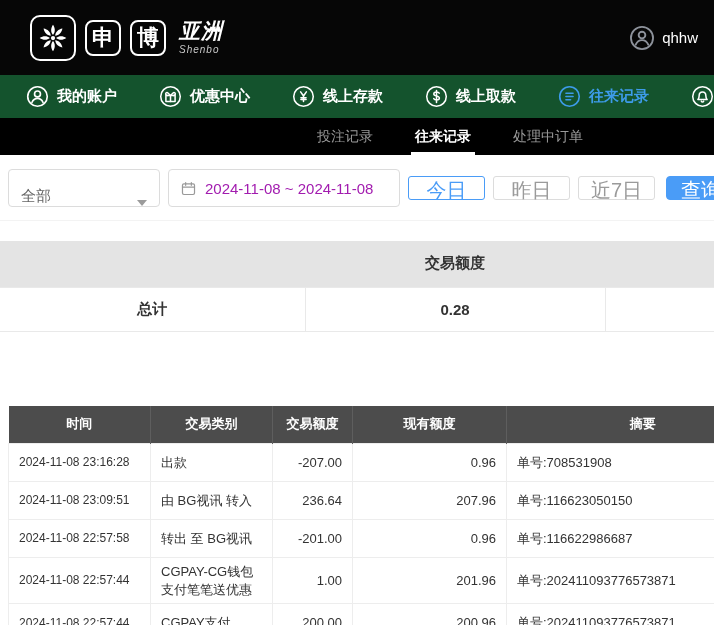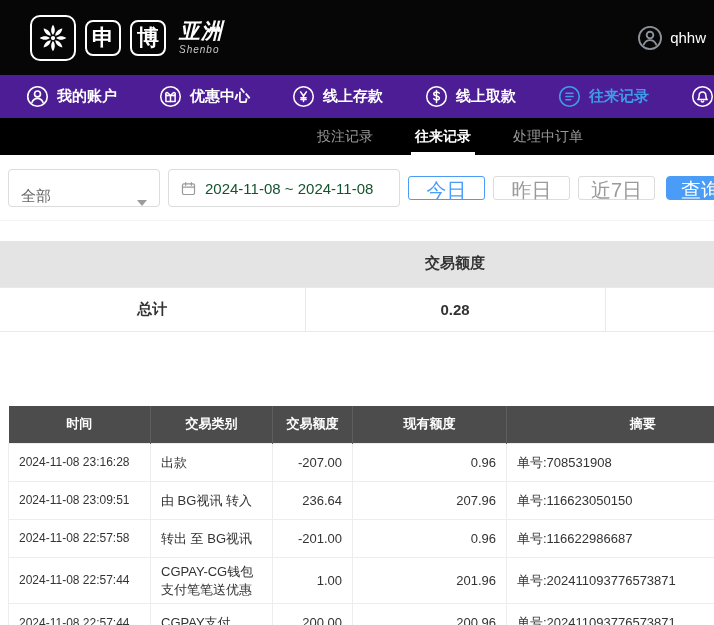--- a/index.html
+++ b/index.html
@@ -8,43 +8,43 @@
 
   
   .topbar{height:75px;background:#060606;display:flex;align-items:center;padding-left:30px;position:relative;}
   .logo{display:flex;align-items:center;gap:9px;cursor:pointer;}
   .logo-box{width:46px;height:46px;border:2px solid #fff;border-radius:10px;display:flex;align-items:center;justify-content:center;color:#fff;}
   .logo-box svg{width:34px;height:34px;display:block;}
   .char-box{width:36px;height:36px;border:2px solid #fff;border-radius:8px;display:flex;align-items:center;justify-content:center;color:#fff;font-size:22px;font-weight:bold;}
   .brand-region{display:flex;flex-direction:column;line-height:1;margin-left:4px;font-style:italic;}
   .brand-region .cn{color:#fff;font-size:21px;font-weight:bold;letter-spacing:1px;}
   .brand-region .en{color:#c9c9c9;font-size:10px;margin-top:4px;letter-spacing:1px;}
-  .user{position:absolute;right:8px;top:0;height:100%;display:flex;align-items:center;gap:7px;cursor:pointer;justify-content:center;}
+  .user{position:absolute;right:16px;top:0;height:100%;display:flex;align-items:center;gap:7px;cursor:pointer;justify-content:center;}
   .avatar{width:26px;height:26px;color:#8d929b;display:block;}
   .avatar svg{width:26px;height:26px;display:block;}
   .username{color:#fff;font-size:15px;white-space:nowrap;}
 
   
-  .nav{height:43px;background:#4c1d95;display:flex;align-items:center;padding-left:26px;gap:42px;}
+  .nav{height:43px;background:#14532d;display:flex;align-items:center;padding-left:26px;gap:42px;}
   .nav-item{display:flex;align-items:center;gap:8px;color:#fff;font-size:15px;font-weight:bold;cursor:pointer;white-space:nowrap;flex:none;}
   .nav-item.active{color:#3d9be9;}
   .nav-ico{width:23px;height:23px;display:block;flex:none;}
   .nav-ico svg{width:23px;height:23px;display:block;}
 
   
   .subnav{height:37px;background:#000;display:flex;align-items:stretch;justify-content:center;padding-left:186px;gap:14px;}
   .subnav-item{display:flex;align-items:center;padding:0 14px;color:#9a9a9a;font-size:14px;position:relative;cursor:pointer;white-space:nowrap;}
   .subnav-item.active{color:#fff;font-weight:bold;}
   .subnav-item.active::after{content:"";position:absolute;left:10px;right:10px;bottom:0;height:3px;background:#fff;}
 
   
   .filters{padding:14px 8px 13px;display:flex;gap:8px;align-items:center;background:#fff;border-bottom:1px solid #f3f3f3;}
   .select-box{width:152px;height:38px;border:1px solid #dcdcdc;border-radius:4px;display:flex;align-items:flex-end;justify-content:space-between;padding:0 12px;color:#666;font-size:15px;cursor:pointer;background:#fff;flex:none;}
   .caret{width:0;height:0;border-left:5px solid transparent;border-right:5px solid transparent;border-top:6px solid #9b9b9b;}
-  .date-box{width:232px;height:38px;border:1px solid #dcdcdc;border-radius:4px;display:flex;align-items:center;gap:8px;padding:0 11px;color:#14532d;font-size:15px;background:#fff;cursor:text;flex:none;white-space:nowrap;}
+  .date-box{width:232px;height:38px;border:1px solid #dcdcdc;border-radius:4px;display:flex;align-items:center;gap:8px;padding:0 11px;color:#a21caf;font-size:15px;background:#fff;cursor:text;flex:none;white-space:nowrap;}
   .cal{color:#999;display:flex;flex:none;}
   .btn{height:24px;width:77px;background:#fff;border:1px solid #dcdcdc;border-radius:3px;color:#9a9a9a;font-size:20px;cursor:pointer;font-family:inherit;flex:none;}
   .btn.active-day{border-color:#4a9cf7;color:#4a9cf7;}
   .btn.query{width:140px;background:#4a9cf7;border:1px solid #4a9cf7;color:#fff;text-align:left;padding-left:14px;margin-left:3px;border-radius:4px;}
 
   
   table.summary{width:100%;border-collapse:collapse;margin-top:20px;font-size:15px;color:#333;table-layout:fixed;}
   .summary td{text-align:center;}
   .summary .c1{width:305px;} .summary .c2{width:300px;}
   .sum-head td{background:#e4e4e4;height:46px;font-weight:bold;}

